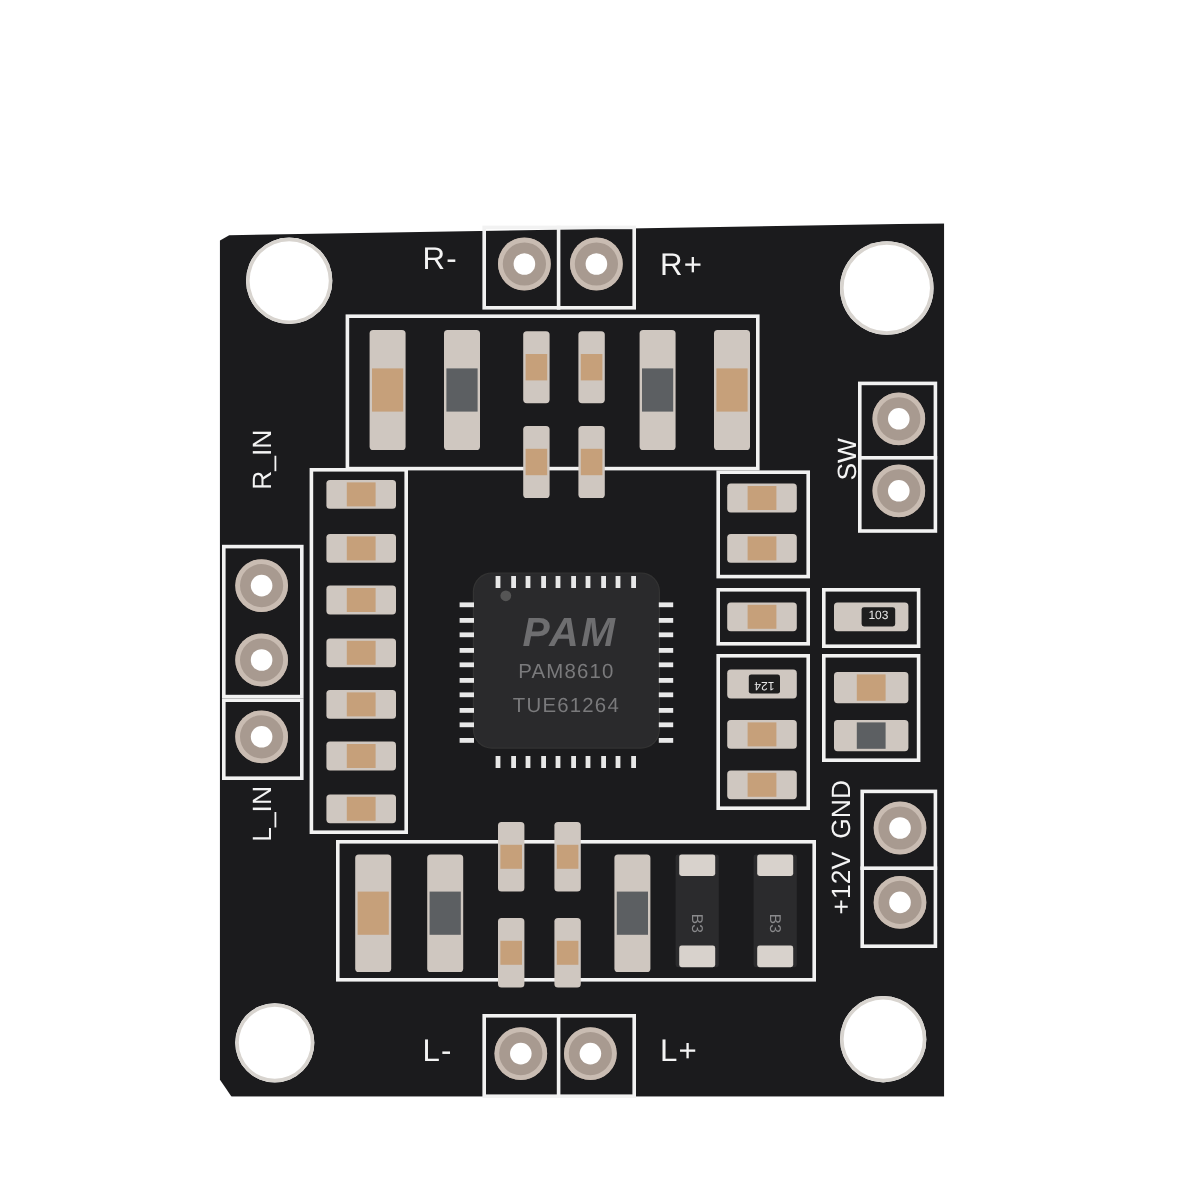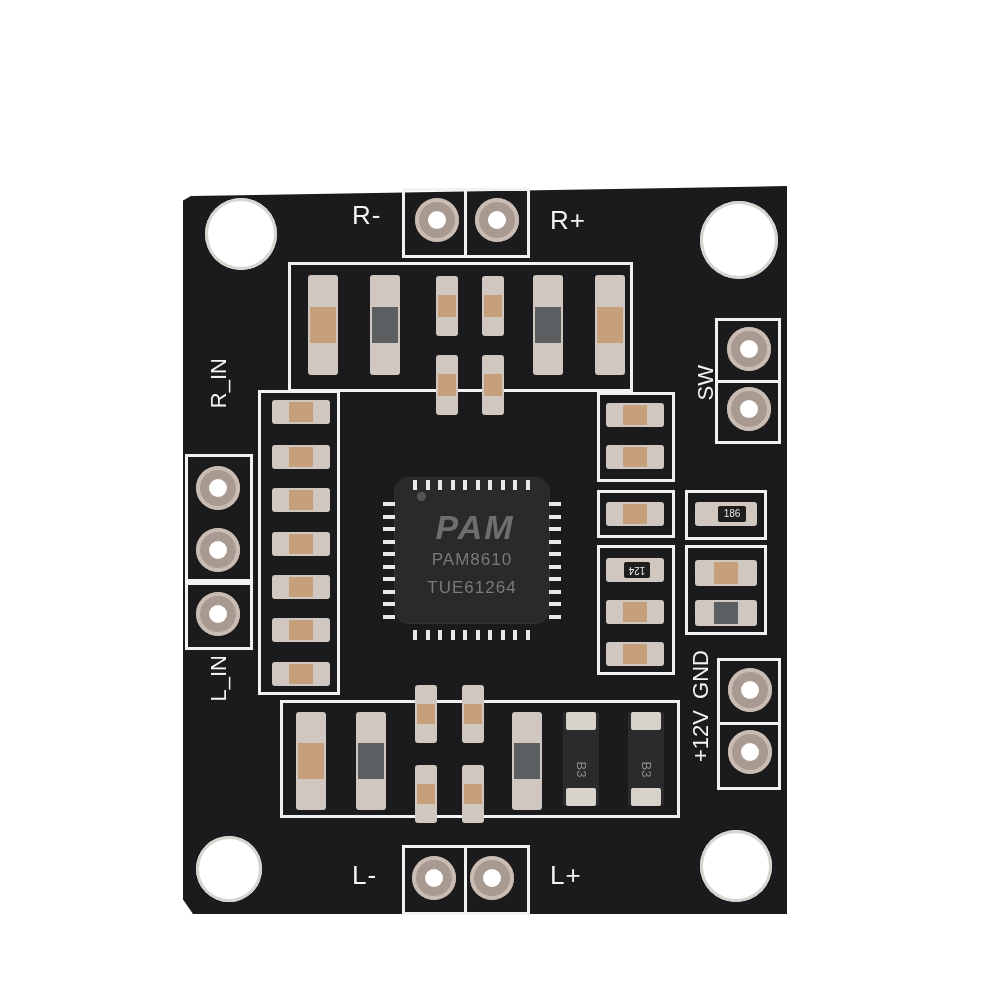--- a/index.html
+++ b/index.html
@@ -144,21 +144,21 @@
 <div class="resist" style="left:624px;top:562px;width:26px;height:16px;transform:rotate(180deg);">124</div>
 <div class="smd h" style="left:606px;top:600px;width:58px;height:24px;">
     <div class="body tan"></div>
   </div>
 <div class="smd h" style="left:606px;top:642px;width:58px;height:24px;">
     <div class="body tan"></div>
   </div>
 
 <div class="silk" style="left:685px;top:490px;width:82px;height:50px;"></div>
 <div class="smd h" style="left:695px;top:502px;width:62px;height:24px;"></div>
-<div class="resist" style="left:718px;top:506px;width:28px;height:16px;">186</div>
+<div class="resist" style="left:718px;top:506px;width:28px;height:16px;">103</div>
 <div class="silk" style="left:685px;top:545px;width:82px;height:90px;"></div>
 <div class="smd h" style="left:695px;top:560px;width:62px;height:26px;">
     <div class="body tan"></div>
   </div>
 <div class="smd h" style="left:695px;top:600px;width:62px;height:26px;">
     <div class="body gray"></div>
   </div>
 
 <div class="silk" style="left:280px;top:700px;width:400px;height:118px;"></div>
 <div class="smd v" style="left:296px;top:712px;width:30px;height:98px;">

